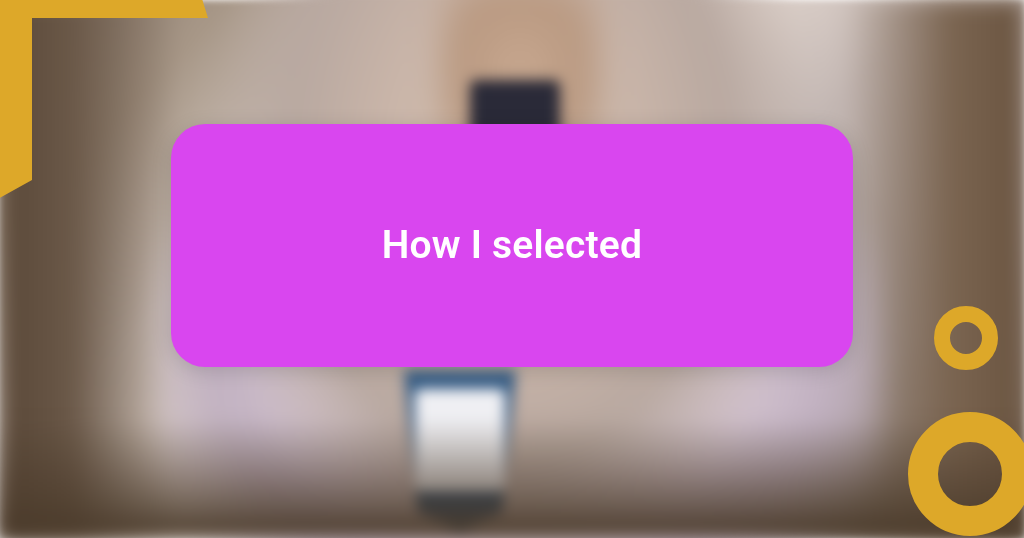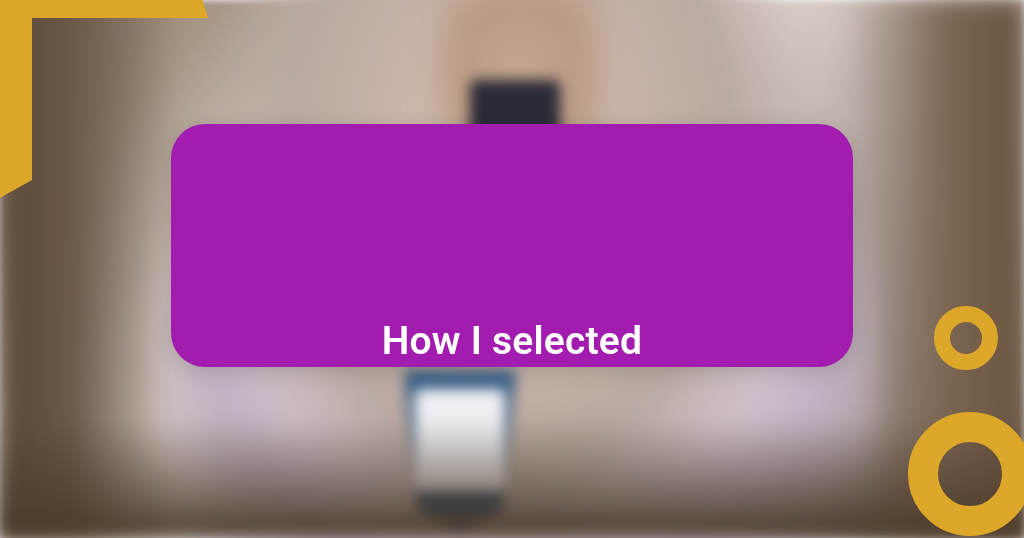--- a/index.html
+++ b/index.html
@@ -137,24 +137,24 @@
       width: 100%;
       height: 100%;
     }
     
     .title-card {
       position: absolute;
       top: 124px;
       left: 171px;
       width: 682px;
       height: 243px;
-      background: #a21caf;
+      background: #d946ef;
       border-radius: 34px;
       display: flex;
-      align-items: flex-end;
+      align-items: center;
       justify-content: center;
       box-shadow: 0 4px 20px rgba(0,0,0,0.15);
     }
     
     .title-text {
       color: #ffffff;
       font-size: 39px;
       font-weight: 600;
       text-align: center;
       line-height: 1.3;

